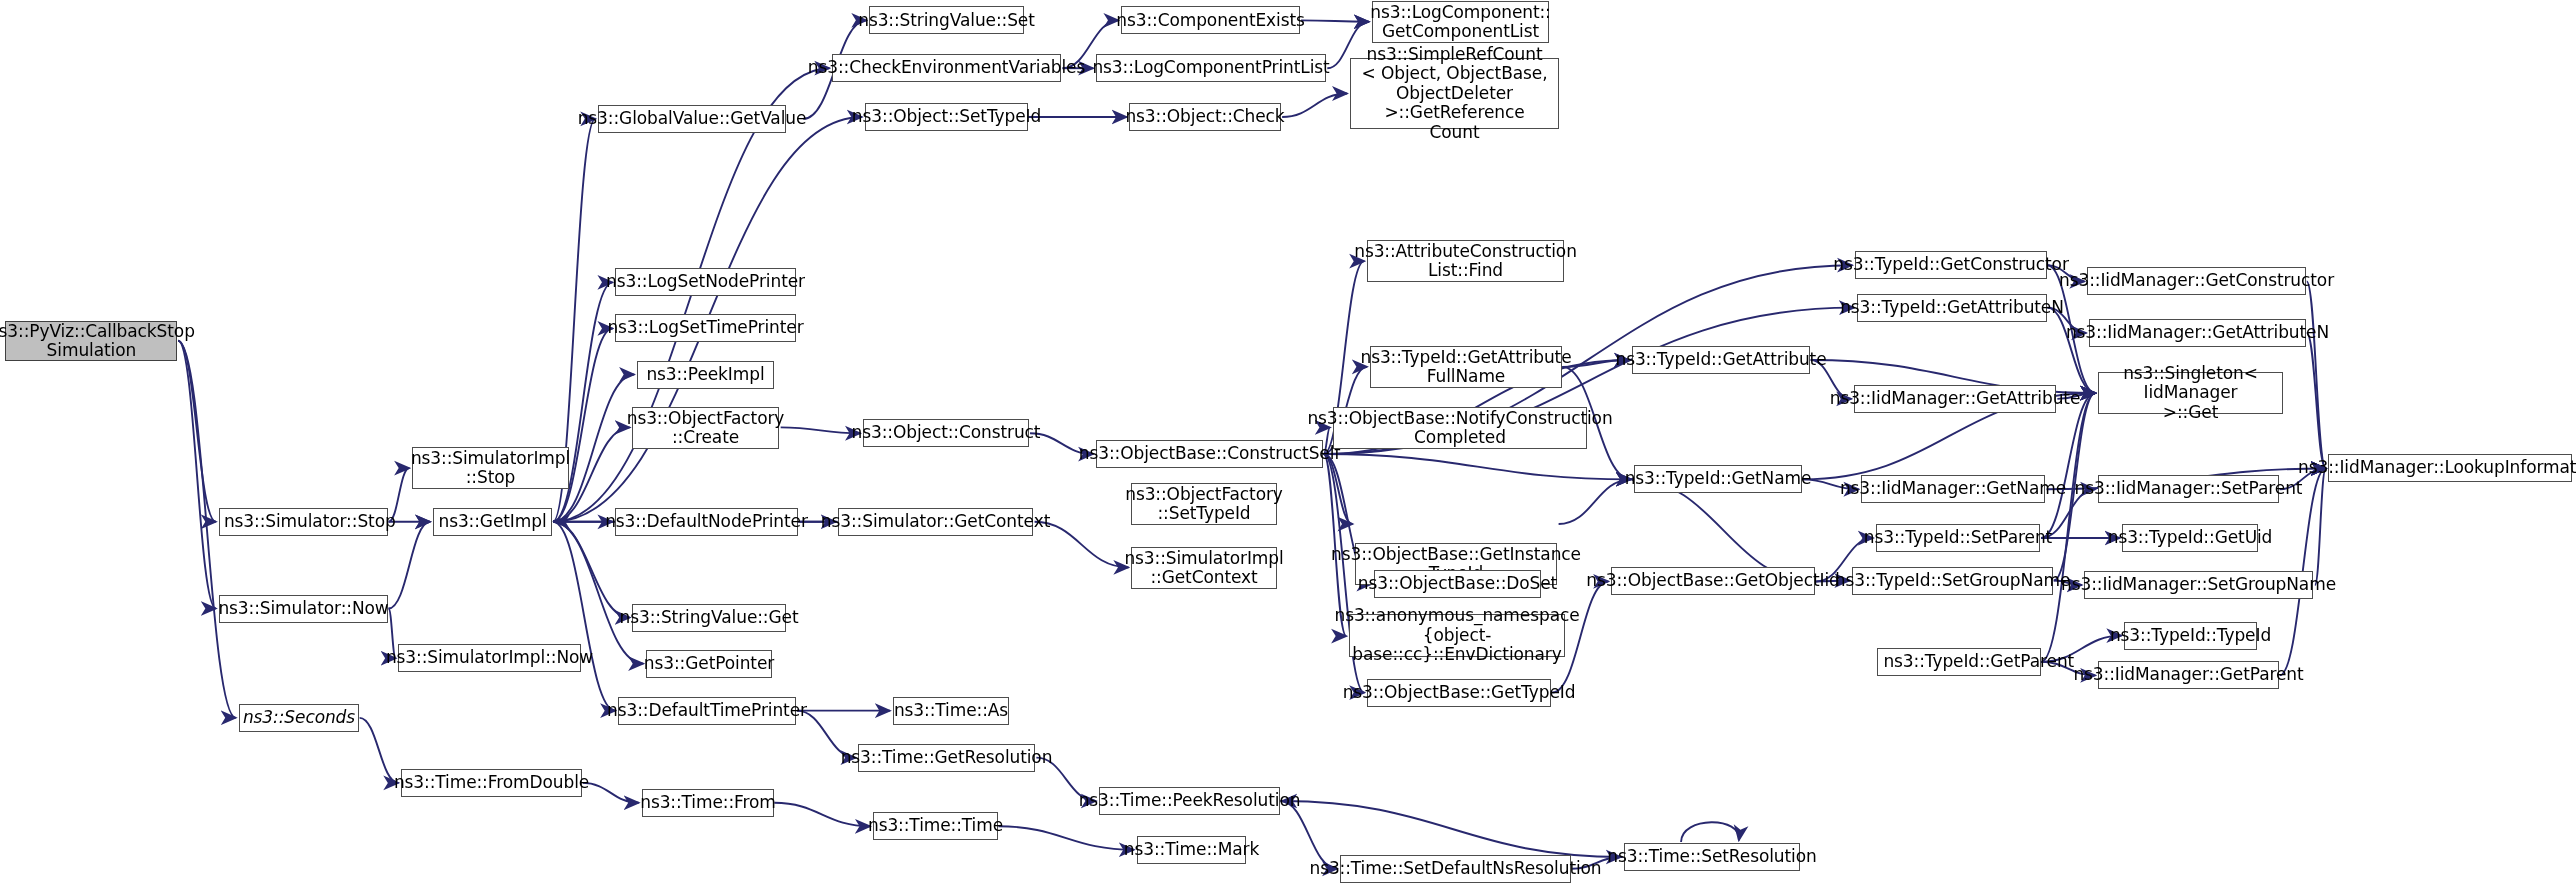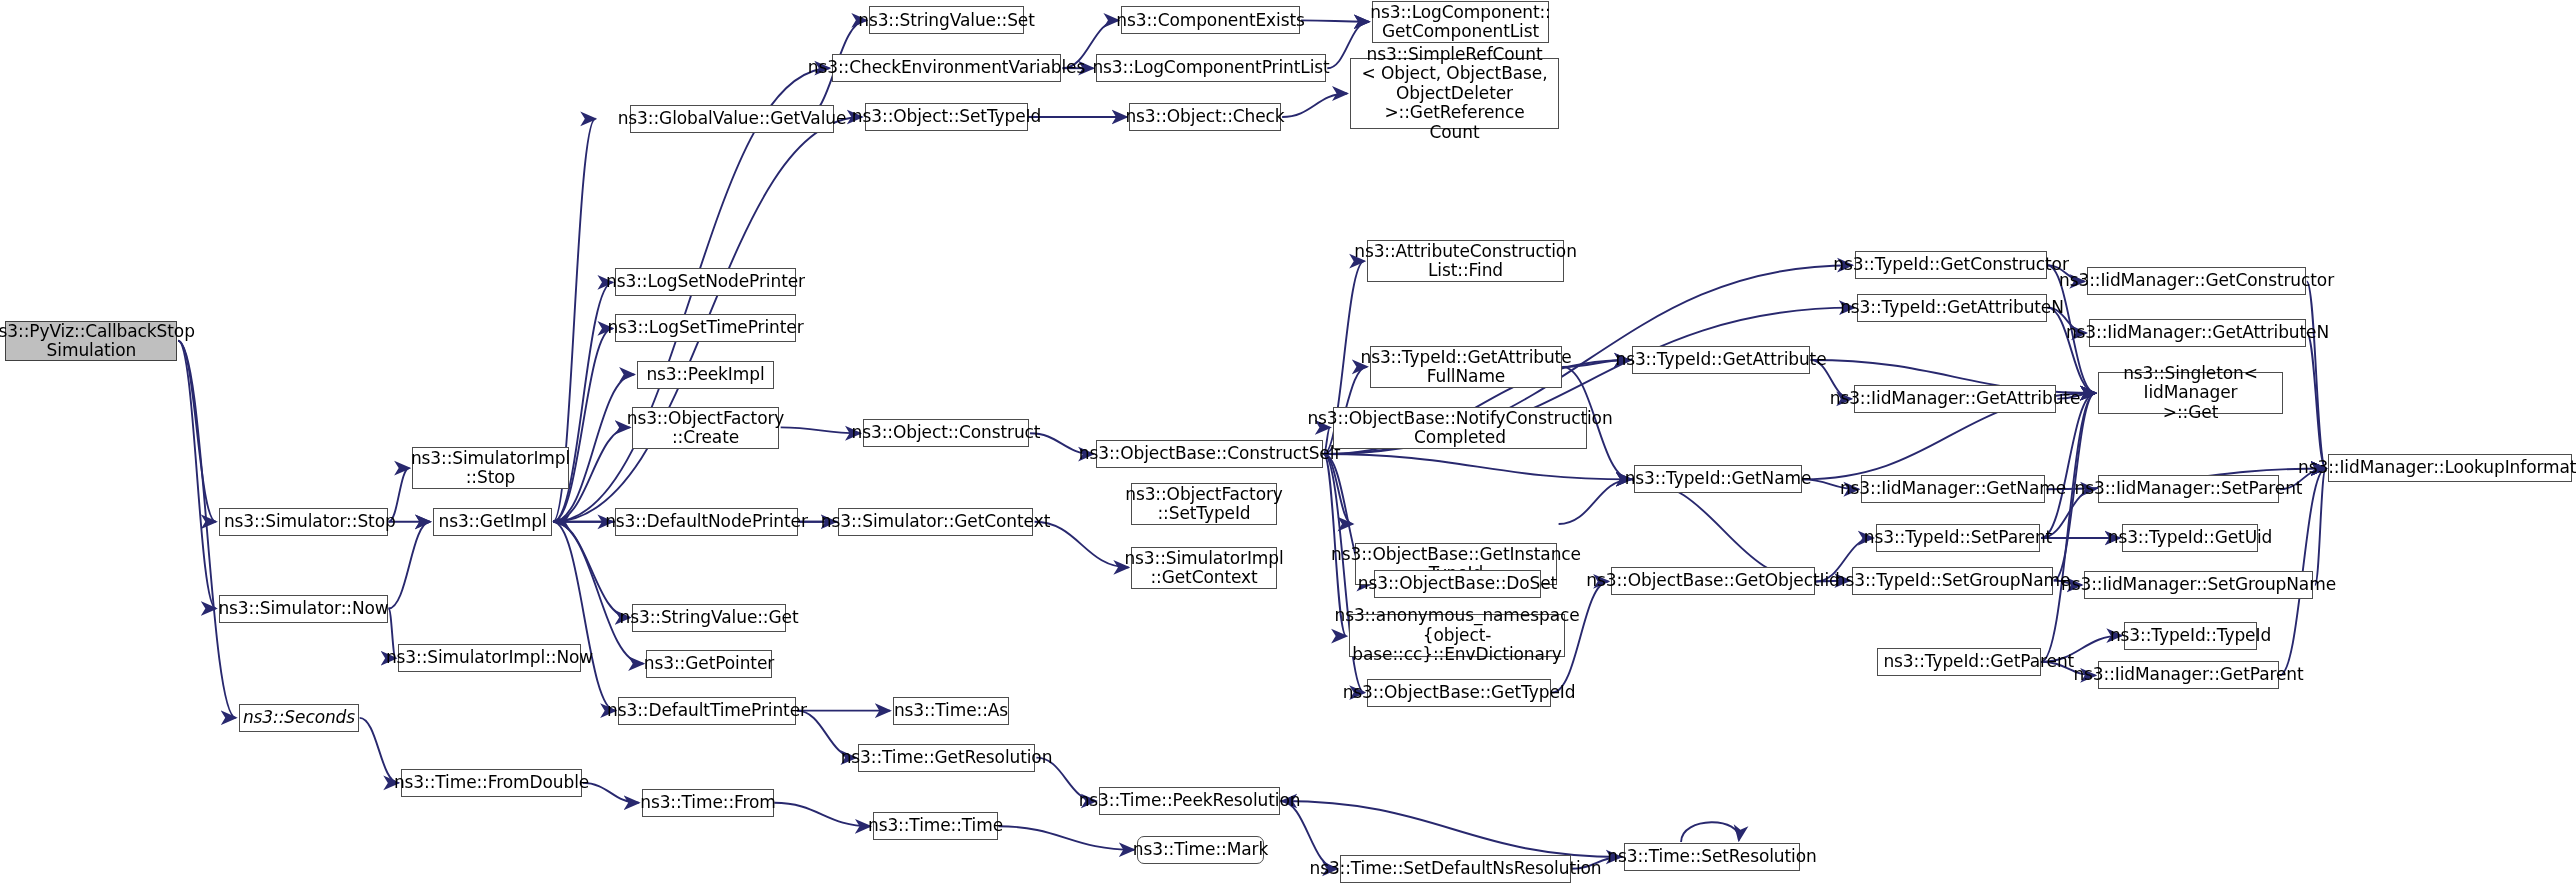--- a/index.html
+++ b/index.html
@@ -141,21 +141,21 @@
       <div class="node root" style="left: 5.4px; top: 321px; width: 172px; height: 40px;"><span>ns3::PyViz::CallbackStop
 Simulation</span></div>
       <div class="node" style="left: 219px; top: 508px; width: 169px; height: 28px; padding-left: 17px;"><span>ns3::Simulator::Stop</span></div>
       <div class="node" style="left: 219px; top: 595px; width: 169px; height: 28px;"><span>ns3::Simulator::Now</span></div>
       <div class="node" style="left: 239px; top: 704px; width: 120px; height: 28px; font-style: italic;"><span>ns3::Seconds</span></div>
       <div class="node" style="left: 412px; top: 447px; width: 157px; height: 42px;"><span>ns3::SimulatorImpl
 ::Stop</span></div>
       <div class="node" style="left: 433px; top: 508px; width: 119px; height: 28px;"><span>ns3::GetImpl</span></div>
       <div class="node" style="left: 398px; top: 644px; width: 183px; height: 28px; text-align: center;"><span>ns3::SimulatorImpl::Now</span></div>
       <div class="node" style="left: 401px; top: 769px; width: 181px; height: 28px;"><span>ns3::Time::FromDouble</span></div>
-      <div class="node" style="left: 630px; top: 105px; width: 204px; height: 28px;"><span>ns3::GlobalValue::GetValue</span></div>
+      <div class="node" style="left: 598px; top: 105px; width: 188px; height: 28px;"><span>ns3::GlobalValue::GetValue</span></div>
       <div class="node" style="left: 615px; top: 268px; width: 181px; height: 28px;"><span>ns3::LogSetNodePrinter</span></div>
       <div class="node" style="left: 615px; top: 314px; width: 181px; height: 28px;"><span>ns3::LogSetTimePrinter</span></div>
       <div class="node" style="left: 637px; top: 361px; width: 137px; height: 28px;"><span>ns3::PeekImpl</span></div>
       <div class="node" style="left: 632px; top: 407px; width: 147px; height: 42px;"><span>ns3::ObjectFactory
 ::Create</span></div>
       <div class="node" style="left: 615px; top: 508px; width: 183px; height: 28px;"><span>ns3::DefaultNodePrinter</span></div>
       <div class="node" style="left: 632px; top: 604px; width: 154px; height: 28px;"><span>ns3::StringValue::Get</span></div>
       <div class="node" style="left: 646px; top: 650px; width: 126px; height: 28px;"><span>ns3::GetPointer</span></div>
       <div class="node" style="left: 618px; top: 697px; width: 178px; height: 28px;"><span>ns3::DefaultTimePrinter</span></div>
       <div class="node" style="left: 869px; top: 6.3px; width: 155px; height: 28px;"><span>ns3::StringValue::Set</span></div>
@@ -207,18 +207,18 @@
       <div class="node" style="left: 2089px; top: 319px; width: 217px; height: 28px;"><span>ns3::IidManager::GetAttributeN</span></div>
       <div class="node" style="left: 2098px; top: 372px; width: 185px; height: 42px;"><span>ns3::Singleton&lt; IidManager
 &gt;::Get</span></div>
       <div class="node" style="left: 2098px; top: 475px; width: 181px; height: 28px;"><span>ns3::IidManager::SetParent</span></div>
       <div class="node" style="left: 2122px; top: 524px; width: 136px; height: 28px;"><span>ns3::TypeId::GetUid</span></div>
       <div class="node" style="left: 2084px; top: 571px; width: 229px; height: 28px;"><span>ns3::IidManager::SetGroupName</span></div>
       <div class="node" style="left: 2124px; top: 622px; width: 133px; height: 28px;"><span>ns3::TypeId::TypeId</span></div>
       <div class="node" style="left: 2098px; top: 661px; width: 181px; height: 28px;"><span>ns3::IidManager::GetParent</span></div>
       <div class="node" style="left: 2328px; top: 454px; width: 244px; height: 28px;"><span>ns3::IidManager::LookupInformation</span></div>
       <div class="node" style="left: 1099px; top: 787px; width: 181px; height: 28px;"><span>ns3::Time::PeekResolution</span></div>
-      <div class="node" style="left: 1137px; top: 836px; width: 127px; height: 28px; border-radius: 7px;"><span>ns3::Time::Mark</span></div>
+      <div class="node" style="left: 1137px; top: 836px; width: 109px; height: 28px;"><span>ns3::Time::Mark</span></div>
       <div class="node" style="left: 1340px; top: 855px; width: 231px; height: 28px;"><span>ns3::Time::SetDefaultNsResolution</span></div>
       <div class="node" style="left: 1624px; top: 843px; width: 176px; height: 28px;"><span>ns3::Time::SetResolution</span></div>
     </div>
 </div>
 
 
 </body></html>

